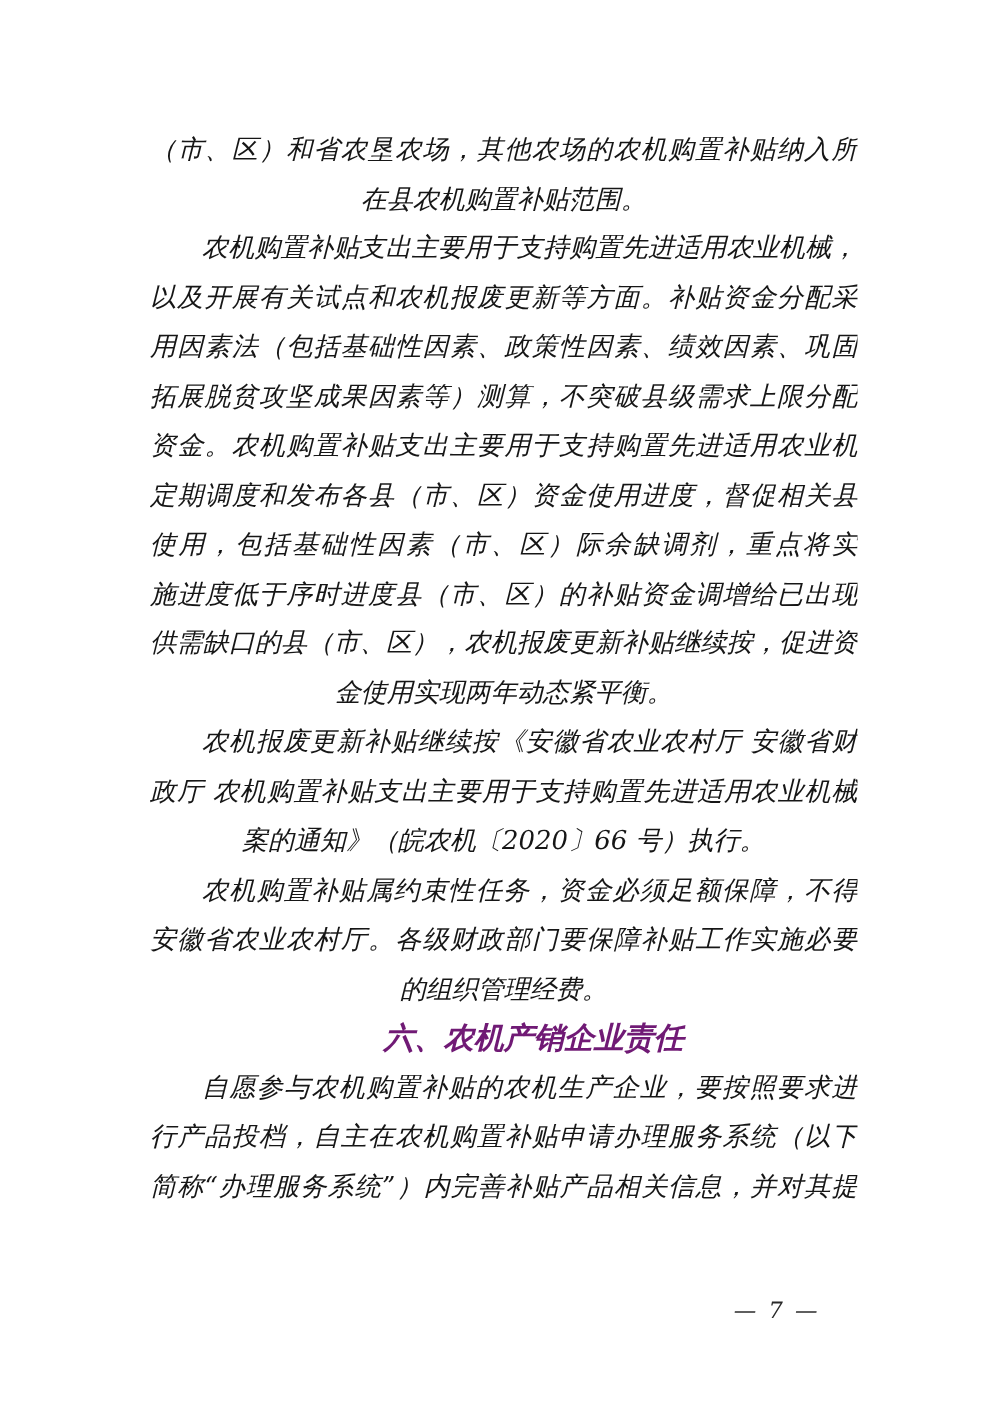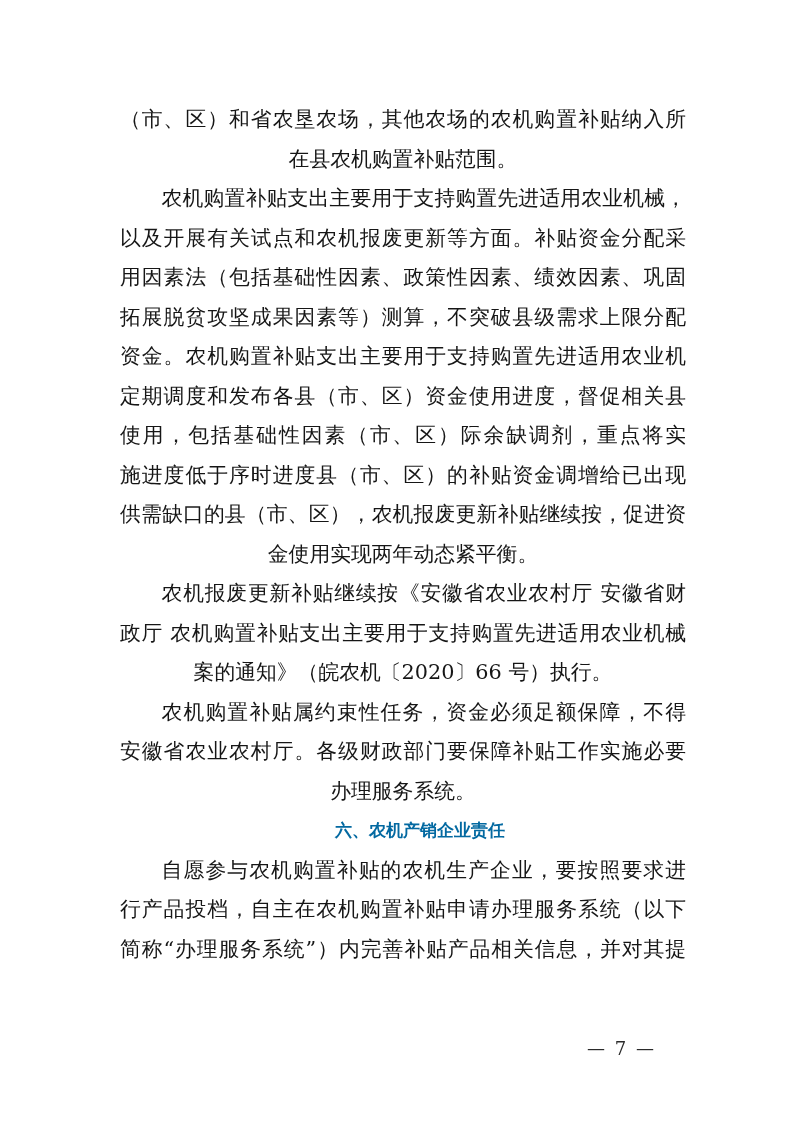--- a/index.html
+++ b/index.html
@@ -1,15 +1,15 @@
 <!DOCTYPE html>
 <html><head>
 <meta charset="utf-8">
 <style>
-  * { margin: 0; padding: 0; box-sizing: border-box; }
+  * { margin: 0; padding: 0; box-sizing: border-box; font-style: italic; }
   html, body {
     width: 794px; height: 1123px;
     background: #ffffff;
     overflow: hidden;
   }
   .page {
     position: relative;
     width: 794px; height: 1123px;
     background: #ffffff;
     color: #1c1c1c;
@@ -32,22 +32,22 @@
     text-align: justify;
     text-align-last: justify;
     text-justify: inter-character;
   }
   .line.full-indent, .line.heading {
     text-indent: 2em;
   }
   .line.heading {
     font-family: "DejaVu Sans", "Liberation Sans", sans-serif;
     font-weight: 700;
-    font-size: 17px;
-    color: #0369a1;
+    font-size: 24px;
+    color: #701a75;
   }
   .page-number {
     position: absolute;
     top: 1038px;
     right: 138px;
     font-family: "DejaVu Serif", "Liberation Serif", serif;
     font-size: 18px;
     color: #2a2a2a;
     letter-spacing: 2px;
     white-space: nowrap;
@@ -68,20 +68,20 @@
       <div class="line full">定期调度和发布各县（市、区）资金使用进度，督促相关县</div>
       <div class="line full">使用，包括基础性因素（市、区）际余缺调剂，重点将实</div>
       <div class="line full">施进度低于序时进度县（市、区）的补贴资金调增给已出现</div>
       <div class="line full">供需缺口的县（市、区），农机报废更新补贴继续按，促进资</div>
       <div class="line end">金使用实现两年动态紧平衡。</div>
       <div class="line full-indent">农机报废更新补贴继续按《安徽省农业农村厅 安徽省财</div>
       <div class="line full">政厅 农机购置补贴支出主要用于支持购置先进适用农业机械</div>
       <div class="line end">案的通知》（皖农机〔2020〕66 号）执行。</div>
       <div class="line full-indent">农机购置补贴属约束性任务，资金必须足额保障，不得</div>
       <div class="line full">安徽省农业农村厅。各级财政部门要保障补贴工作实施必要</div>
-      <div class="line end">办理服务系统。</div>
+      <div class="line end">的组织管理经费。</div>
       <div class="line heading">六、农机产销企业责任</div>
       <div class="line full-indent">自愿参与农机购置补贴的农机生产企业，要按照要求进</div>
       <div class="line full">行产品投档，自主在农机购置补贴申请办理服务系统（以下</div>
       <div class="line full">简称“办理服务系统”）内完善补贴产品相关信息，并对其提</div>
     </main>
   <div class="page-number">— 7 —</div>
 </div>
 
 </body></html>

